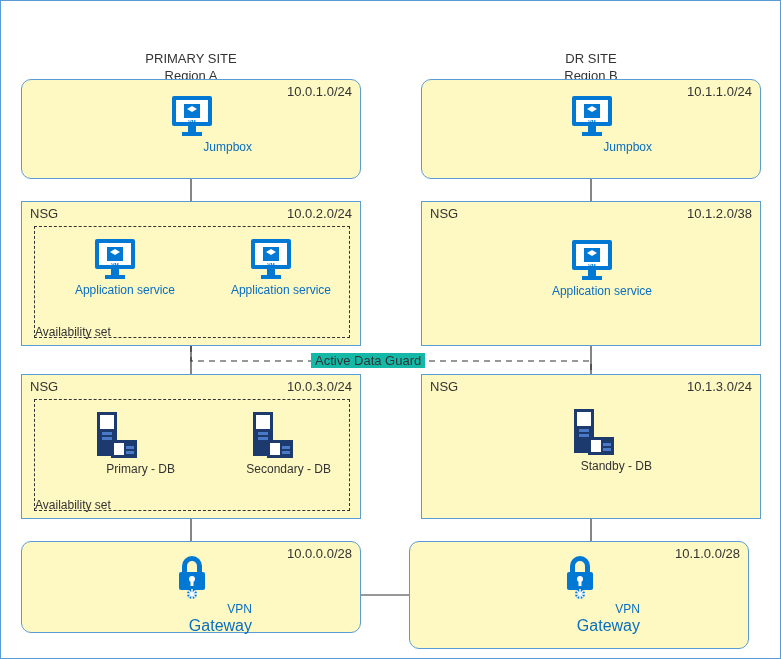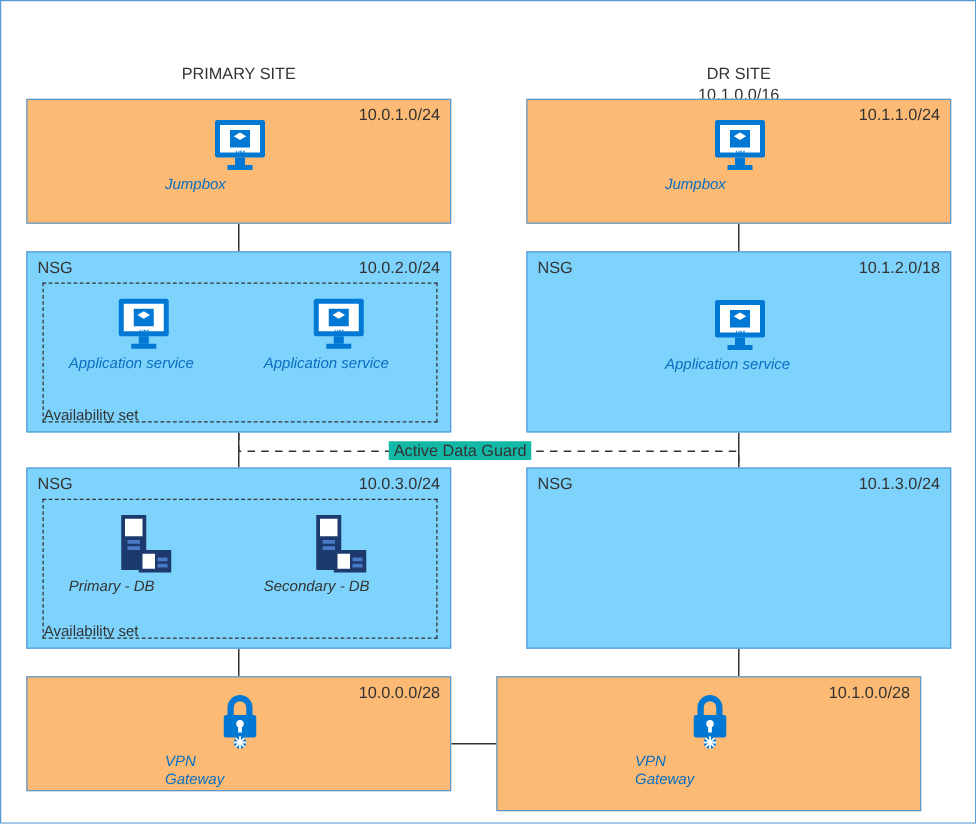--- a/index.html
+++ b/index.html
@@ -28,22 +28,22 @@
   .site-header.left { left: 20px; }
   .site-header.right { left: 420px; }
   .site-header .l1 { display:block; }
   .site-header .l2 { display:block; }
   .site-header .l3 { display:block; }
 
   .zone {
     position: absolute;
     border: 1px solid #5b9bd5;
   }
-  .zone.orange { background: #fdba74; }
-  .zone.blue { background: #7dd3fc; }
+  .zone.orange { background: #fef9c3; border-radius: 10px; }
+  .zone.blue { background: #fef9c3; }
   .zone-cidr {
     position: absolute;
     right: 8px;
     top: 4px;
     font-size: 13px;
   }
   .zone-nsg {
     position: absolute;
     left: 8px;
     top: 4px;
@@ -56,33 +56,32 @@
   .avset-label {
     position: absolute;
     bottom: -2px;
     left: 0;
     right: 0;
     font-size: 12px;
     background: transparent;
   }
   .node {
     position: absolute;
-    text-align: left;
+    text-align: right;
     width: 120px;
-    font-style: italic;
   }
   .node .cap1 {
     color: #0a6ec0;
     font-size: 12px;
     margin-top: 3px;
     line-height: 1.15;
   }
   .node .cap2 {
     color: #0a6ec0;
-    font-size: 12px;
+    font-size: 16px;
     line-height: 1.15;
   }
   .node.dark .cap1, .node.dark .cap2 { color: #333; }
 
   
   .vm-icon { width: 44px; height: 44px; margin: 0 auto; }
   .vm-icon svg { display:block; }
 
   
   .db-icon { width: 52px; height: 50px; margin: 0 auto; }
@@ -99,23 +98,25 @@
     font-size: 13px;
   }
 </style>
 </head>
 <body>
 
 <div class="canvas">
 
   <div class="site-header left">
     <span class="l1">PRIMARY SITE</span>
+    <span class="l2">Region A</span>
   </div>
   <div class="site-header right">
     <span class="l1">DR SITE</span>
+    <span class="l2">Region B</span>
     <span class="l3">10.1.0.0/16</span>
   </div>
 
   <svg class="connector" width="781" height="659">
 
     <line x1="190" y1="178" x2="190" y2="200" stroke="#333" stroke-width="1.2"></line>
     <line x1="190" y1="345" x2="190" y2="373" stroke="#333" stroke-width="1.2"></line>
     <line x1="190" y1="518" x2="190" y2="540" stroke="#333" stroke-width="1.2"></line>
 
     <line x1="590" y1="178" x2="590" y2="200" stroke="#333" stroke-width="1.2"></line>
@@ -260,43 +261,58 @@
             <rect x="12" y="38" width="20" height="4" fill="#0078d4"></rect>
             <text x="22" y="30" text-anchor="middle" font-size="5" fill="#0078d4" font-weight="bold">VM</text>
           </svg>
       </div>
       <div class="cap1">Jumpbox</div>
     </div>
   </div>
 
   <div class="zone blue" style="left:420px; top:200px; width:340px; height:145px;">
     <span class="zone-nsg">NSG</span>
-    <span class="zone-cidr">10.1.2.0/18</span>
+    <span class="zone-cidr">10.1.2.0/38</span>
     <div class="node" style="left:110px; top:36px;">
       <div class="vm-icon">
         <svg viewBox="0 0 44 44">
             <rect x="2" y="2" width="40" height="30" rx="2" fill="#0078d4"></rect>
             <rect x="6" y="6" width="32" height="22" fill="#fff"></rect>
             <rect x="14" y="10" width="16" height="14" fill="#0078d4"></rect>
             <polygon points="22,12 27,15 22,18 17,15" fill="#fff"></polygon>
             <rect x="18" y="32" width="8" height="6" fill="#0078d4"></rect>
             <rect x="12" y="38" width="20" height="4" fill="#0078d4"></rect>
             <text x="22" y="30" text-anchor="middle" font-size="5" fill="#0078d4" font-weight="bold">VM</text>
           </svg>
       </div>
       <div class="cap1">Application service</div>
     </div>
   </div>
 
   <div class="zone blue" style="left:420px; top:373px; width:340px; height:145px;">
     <span class="zone-nsg">NSG</span>
     <span class="zone-cidr">10.1.3.0/24</span>
-  </div>
-
-  <div class="zone orange" style="left:396px; top:540px; width:340px; height:108px;">
+    <div class="node dark" style="left:110px; top:32px;">
+      <div class="db-icon">
+        <svg viewBox="0 0 52 50">
+            <rect x="8" y="2" width="20" height="44" fill="#1d3a6e"></rect>
+            <rect x="11" y="5" width="14" height="14" fill="#fff"></rect>
+            <rect x="13" y="22" width="10" height="3" fill="#4a7ac7"></rect>
+            <rect x="13" y="27" width="10" height="3" fill="#4a7ac7"></rect>
+            <rect x="22" y="30" width="26" height="18" fill="#1d3a6e"></rect>
+            <rect x="25" y="33" width="10" height="12" fill="#fff"></rect>
+            <rect x="37" y="36" width="8" height="3" fill="#4a7ac7"></rect>
+            <rect x="37" y="41" width="8" height="3" fill="#4a7ac7"></rect>
+          </svg>
+      </div>
+      <div class="cap1" style="color:#333">Standby - DB</div>
+    </div>
+  </div>
+
+  <div class="zone orange" style="left:408px; top:540px; width:340px; height:108px;">
     <span class="zone-cidr">10.1.0.0/28</span>
     <div class="node" style="left:110px; top:12px;">
       <div class="vpn-icon">
         <svg viewBox="0 0 46 46">
             <path d="M23 2 a10 10 0 0 1 10 10 v6 h-5 v-6 a5 5 0 0 0 -10 0 v6 h-5 v-6 a10 10 0 0 1 10 -10 z" fill="#0078d4"></path>
             <rect x="10" y="18" width="26" height="18" rx="2" fill="#0078d4"></rect>
             <circle cx="23" cy="25" r="3" fill="#fff"></circle>
             <rect x="21.5" y="26" width="3" height="6" fill="#fff"></rect>
             <circle cx="23" cy="40" r="5" fill="#0078d4"></circle>
             <line x1="18" y1="40" x2="28" y2="40" stroke="#fff" stroke-width="1.5"></line>

